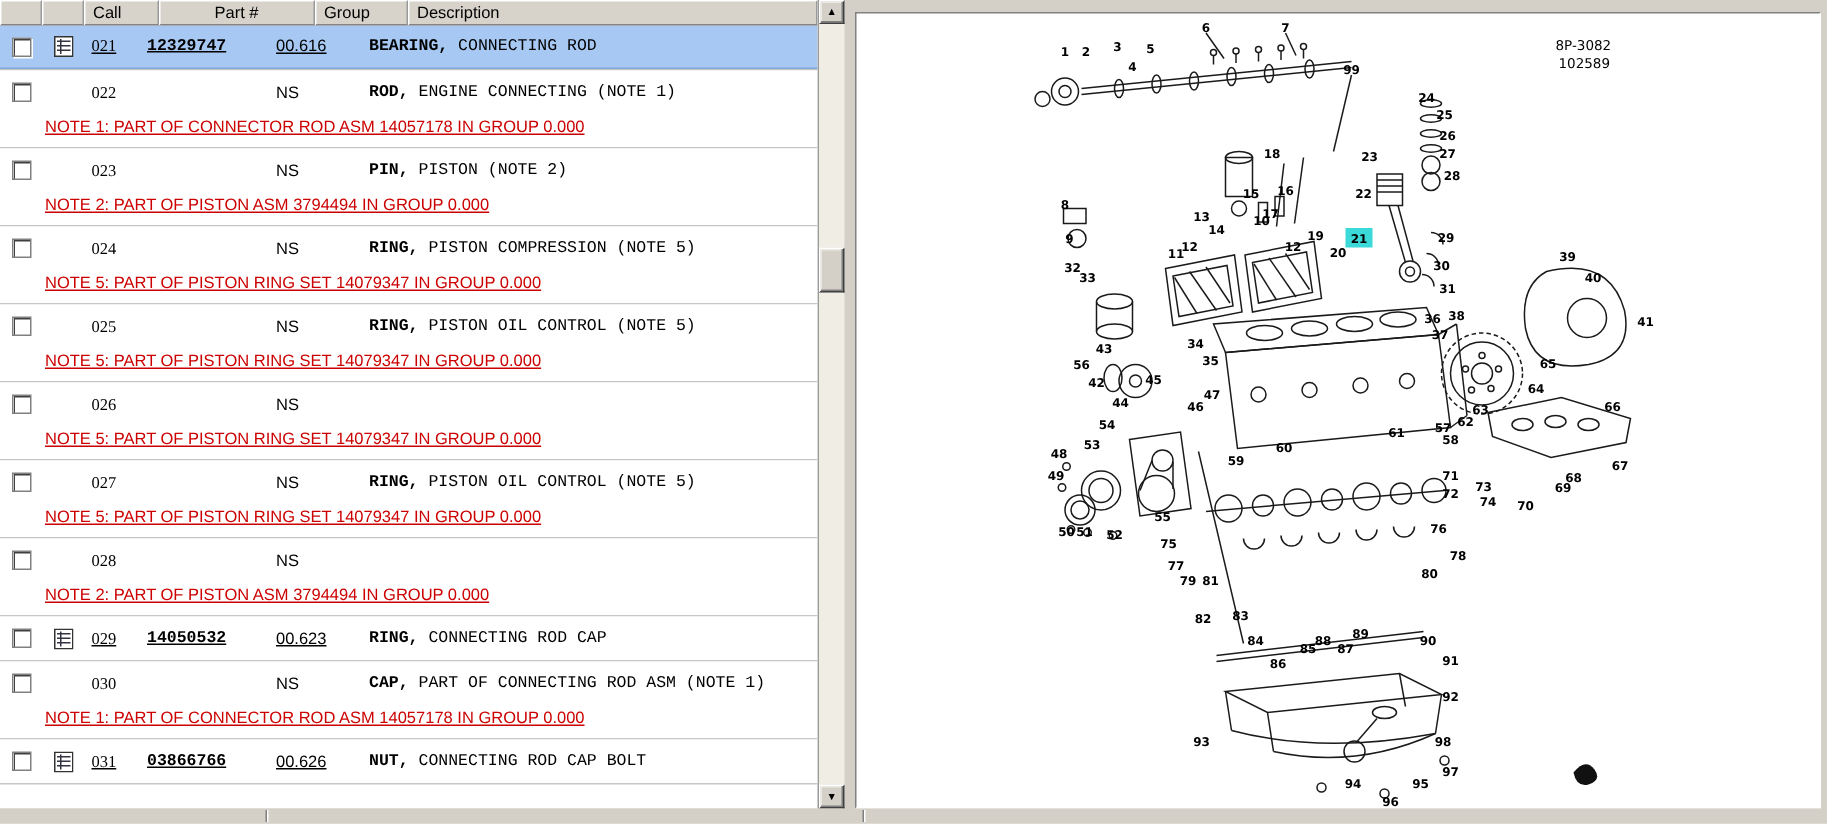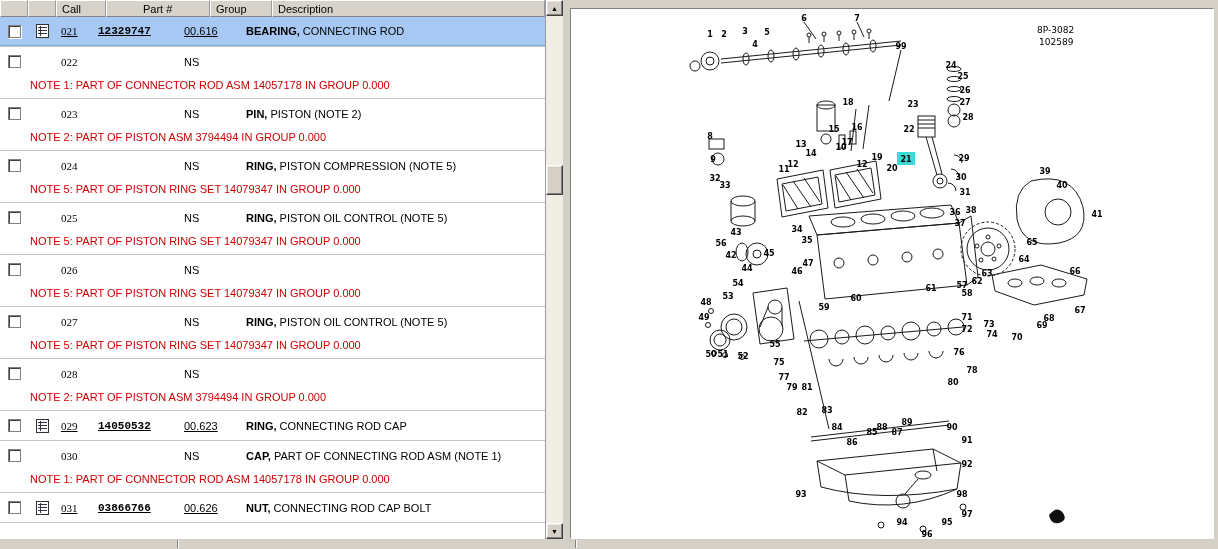--- a/index.html
+++ b/index.html
@@ -16,24 +16,24 @@
   .entry { border-bottom:1px solid #c6c6c6; background:#fff; }
   .prow { display:flex; align-items:center; height:29px; }
   .prow.selected { background:#a6c8f2; border-bottom:1px solid #7da7d8; }
   .c-check { width:28px; display:flex; justify-content:center; }
   .checkbox { width:13px; height:13px; background:#fff; border:1px solid #808080;
               box-shadow: inset 1px 1px 0 #404040, 1px 1px 0 #fff; }
   .c-icon { width:28px; display:flex; justify-content:center; }
   .c-call { width:38px; padding-left:5px;font-family:Liberation Serif, serif; }
   .c-part { width:84px; padding-left:4px; font-weight:bold;font-family:Liberation Mono, monospace; }
   .c-group { width:62px; padding-left:6px; }
-  .c-desc { flex:1; padding-left:6px; white-space:nowrap; overflow:hidden; }
+  .c-desc { flex:1; padding-left:6px; white-space:nowrap; overflow:hidden;font-family:Liberation Mono, monospace; }
   .desc-head { font-weight:bold; }
   .u { text-decoration:underline; }
-  .note { height:22px; padding:3px 0 0 30px; color:#cc0000; white-space:nowrap; overflow:hidden; }
+  .note { height:22px; padding:3px 0 0 30px; color:#cc0000; white-space:nowrap; overflow:hidden;text-decoration:underline; }
 
   
   .vscroll { position:absolute; left:546px; top:0; width:17px; height:539px; background:#f0ede5; }
   .sb-btn, .sb-thumb { position:absolute; left:0; width:17px; background:#d4d0c8;
       border:1px solid; border-color:#fff #404040 #404040 #fff;
       box-shadow: inset -1px -1px 0 #808080, inset 1px 1px 0 #ece9e2; }
   .sb-btn { height:16px; display:flex; align-items:center; justify-content:center; font-size:7px; line-height:7px; }
   .sb-up { top:0; } .sb-down { top:523px; }
   .sb-thumb { top:165px; height:30px; }
 
@@ -100,20 +100,23 @@
             <rect x="0.5" y="0.5" width="12" height="13" fill="#fff" stroke="#333"></rect>
             <line x1="2" y1="3.5" x2="11" y2="3.5" stroke="#334" stroke-width="1"></line>
             <line x1="2" y1="6.5" x2="11" y2="6.5" stroke="#334" stroke-width="1"></line>
             <line x1="2" y1="9.5" x2="11" y2="9.5" stroke="#334" stroke-width="1"></line>
             <line x1="4.5" y1="2" x2="4.5" y2="12" stroke="#334" stroke-width="1"></line>
           </svg>
         </div>
         <div class="c-call"><span>022</span></div>
         <div class="c-part"><span></span></div>
         <div class="c-group"><span>NS</span></div>
+        <div class="c-desc">
+          <span class="desc-head">ROD,</span><span class="desc-tail">&nbsp;ENGINE CONNECTING (NOTE 1)</span>
+        </div>
       </div>
       <div class="note">NOTE 1: PART OF CONNECTOR ROD ASM 14057178 IN GROUP 0.000</div>
     </div>
 
     <div class="entry">
       <div class="prow">
         <div class="c-check">
           <div class="checkbox"></div>
         </div>
         <div class="c-icon doc-icon" style="visibility: hidden;">

